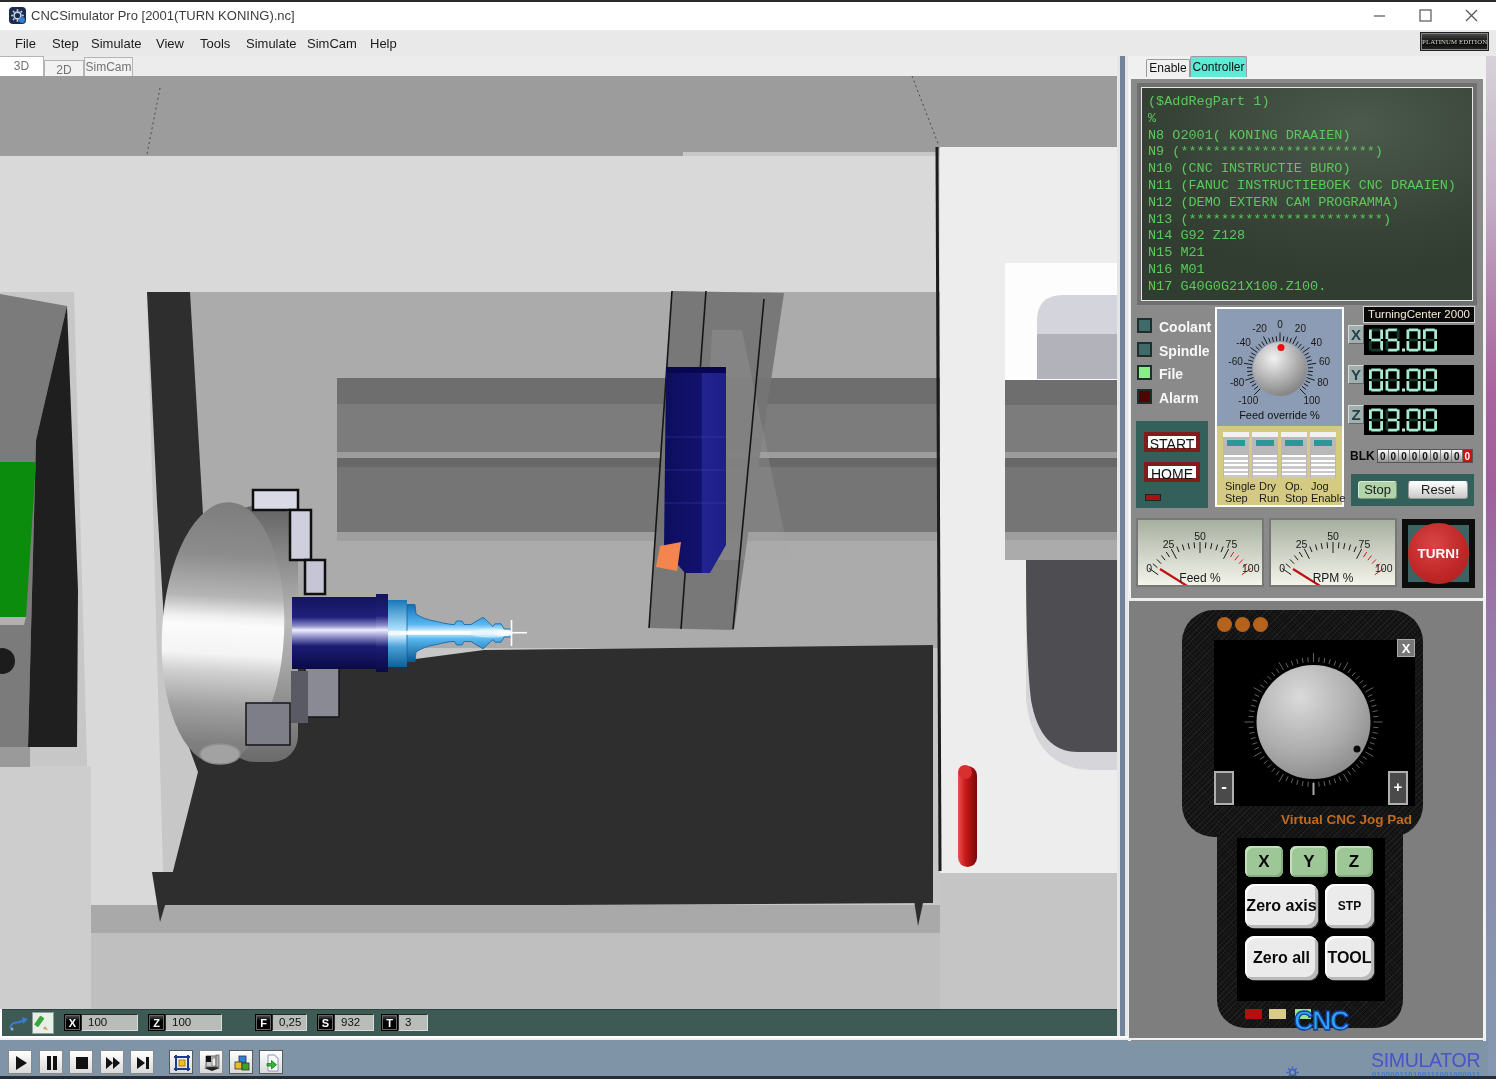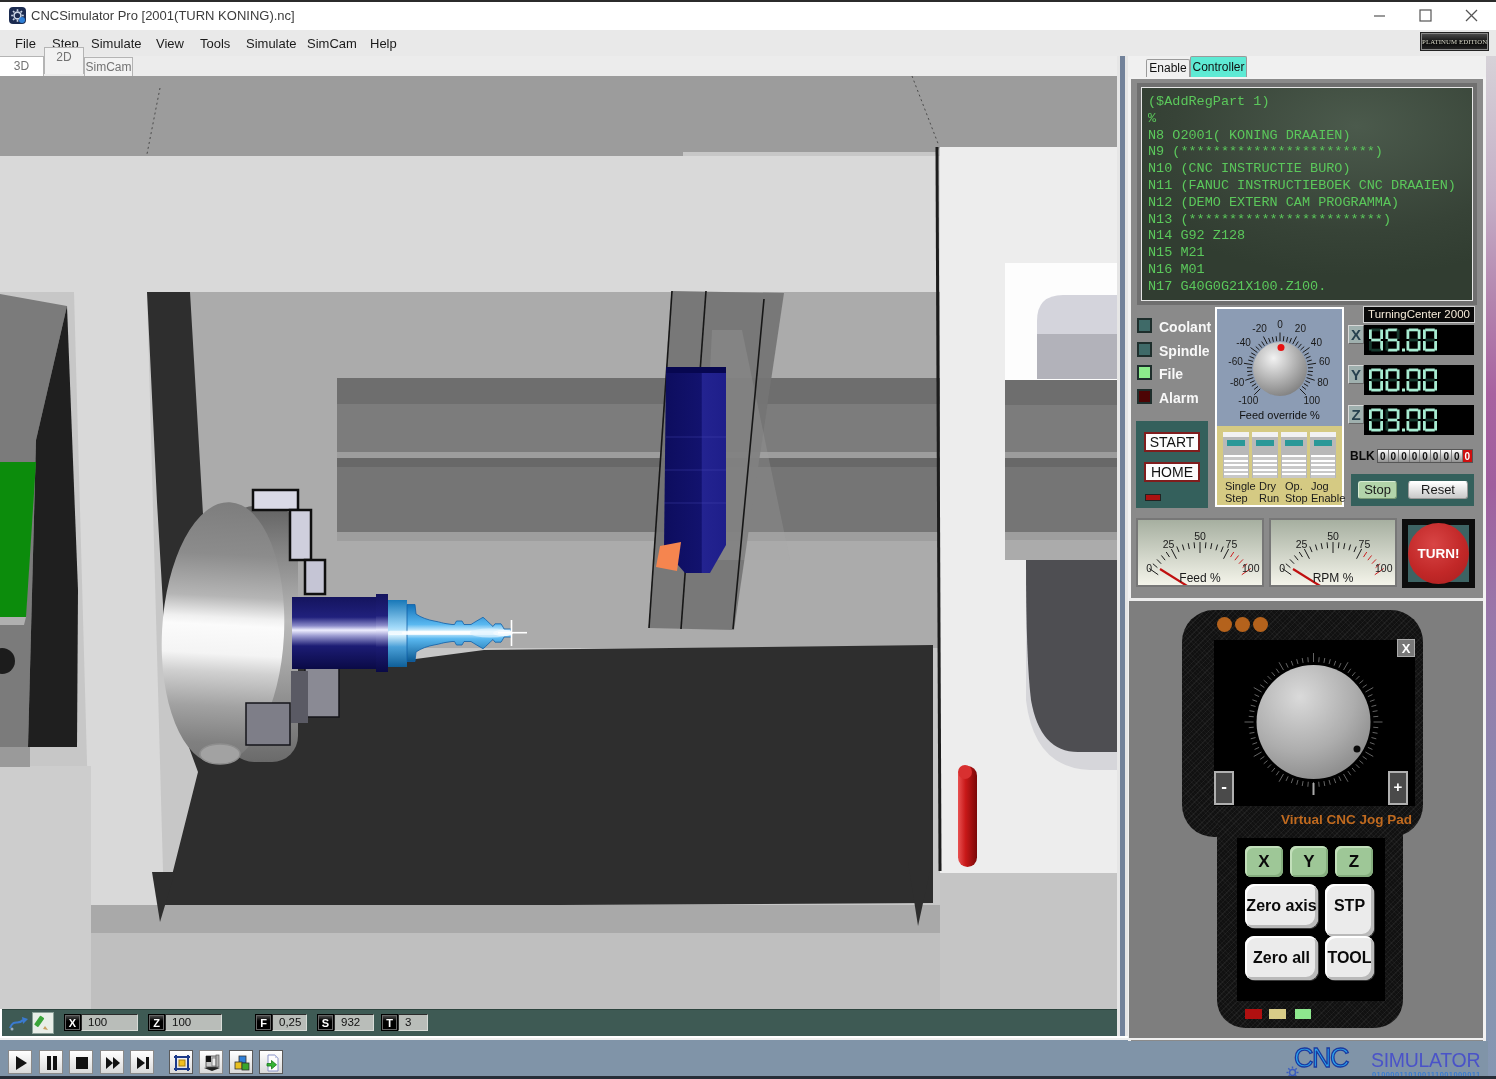--- a/index.html
+++ b/index.html
@@ -5,21 +5,21 @@
 .abs{position:absolute}
 #topline{left:0;top:0;width:1496px;height:2px;background:#2b2b2b}
 #titlebar{left:0;top:2px;width:1496px;height:28px;background:#fff}
 #title-text{left:31px;top:8px;font-size:13px;color:#3c3c3c;white-space:nowrap}
 #menubar{left:0;top:30px;width:1496px;height:26px;background:#e9e9e9}
 .menuitem{position:absolute;top:36px;font-size:13px;color:#1b1b1b}
 #badge{left:1421px;top:33px;width:67px;height:17px;background:linear-gradient(#4a4a4a,#090909 60%,#222);border:1px solid #888;outline:1px solid #222;color:#d5d5c5;font-family:"Liberation Serif",serif;font-size:6.8px;letter-spacing:0.1px;text-align:center;line-height:15px;white-space:nowrap;overflow:hidden}
 #tabrow{left:0;top:56px;width:1117px;height:20px;background:#ececec}
 .vtab{position:absolute;font-size:12px;color:#737373;text-align:center;border:1px solid #b4b4b4;border-bottom:none}
 #tab3d{left:0;top:56px;width:44px;height:20px;background:#fff;line-height:19px;border-left:none}
-#tab2d{left:44px;top:47px;width:40px;height:27px;background:#f2f2f2;line-height:18px}
+#tab2d{left:44px;top:60px;width:40px;height:27px;background:#f2f2f2;line-height:18px}
 #tabsim{left:84px;top:57px;width:49px;height:19px;background:#f2f2f2;line-height:18px}
 #statusbar{left:2px;top:1009px;width:1115px;height:27px;background:#3e5a54;border-top:1px solid #2c443e}
 .sq{position:absolute;top:1014px;width:17px;height:17px;background:linear-gradient(#555,#000 40%);border:1px solid #000;box-shadow:inset 0 0 0 1px #666;color:#fff;font-size:11px;font-weight:bold;text-align:center;line-height:16px}
 .fld{position:absolute;top:1014px;height:17px;background:#b9bdb9;border:1px solid #2a2a2a;border-right-color:#d8dcd8;border-bottom-color:#d8dcd8;font-size:11.5px;color:#111;line-height:15px;padding-left:6px}
 #toolbar{left:0;top:1038px;width:1496px;height:38px;background:#8094a8;border-top:2px solid #f0f0f0}
 #toolbar-dark{left:0;top:1076px;width:1496px;height:3px;background:#262d37;z-index:4}
 .tbtn{position:absolute;top:1050px;width:24px;height:24px;background:linear-gradient(#ffffff,#d9d9d9);border:1px solid #8a8a8a}
 .tbtn svg{position:absolute;left:3px;top:3px}
 #splitter{left:1117px;top:56px;width:11px;height:980px;background:#e6e6e6}
 #splitline{left:1120px;top:56px;width:5px;height:980px;background:#72829a}
@@ -38,21 +38,21 @@
 #feedframe{left:1215px;top:307px;width:129px;height:200px;background:#fff}
 #feedblue{left:1217px;top:309px;width:125px;height:117px;background:#8c9cb4}
 #feedyellow{left:1217px;top:426px;width:125px;height:79px;background:#d5ca83}
 #feedlbl{left:1217px;top:409px;width:125px;text-align:center;font-size:11px;color:#111}
 .swlbl{position:absolute;font-size:11px;line-height:11.5px;color:#1a1a1a;top:481px}
 .switch{position:absolute;top:432px;width:26px;height:46px;background:#b8b8b8}
 .switch .wt{position:absolute;left:0;top:0;width:100%;height:5px;background:#f2f2f2}
 .switch .tl{position:absolute;left:4px;top:8px;width:18px;height:6px;background:#2a9898}
 .switch .bt{position:absolute;left:1px;top:23px;width:24px;height:23px;background:#d4d4d4;background-image:repeating-linear-gradient(#fff 0 2px,#c8c8c8 2px 4.5px)}
 #shpanel{left:1136px;top:421px;width:72px;height:87px;background:#34605c}
-.whbtn{position:absolute;left:1144px;width:56px;height:20px;background:#fdfdfd;border:2px solid #7f1d1d;font-size:14px;color:#111;text-align:center;line-height:16px}
+.whbtn{position:absolute;left:1144px;width:56px;height:20px;background:#fdfdfd;border:4px solid #7f1d1d;font-size:14px;color:#111;text-align:center;line-height:16px}
 #shled{left:1145px;top:494px;width:16px;height:7px;background:#aa1212;border:1px solid #222}
 #tc2000{left:1363px;top:306px;width:112px;height:17px;background:#090909;border:1px solid #d0d0d0;color:#f5ead8;font-size:11.5px;text-align:center;line-height:14px}
 .axlbl{position:absolute;left:1348px;width:16px;height:19px;background:#9fb0ae;border:1px solid #666;border-top-color:#d8d8d8;border-left-color:#d8d8d8;color:#27414e;font-size:15px;font-weight:bold;text-align:center;line-height:18px}
 .disp{position:absolute;left:1364px;width:110px;height:30px;background:#000}
 #blklbl{left:1350px;top:449px;font-size:12px;font-weight:bold;color:#0a0a0a}
 #counter{left:1377px;top:449px;width:96px;height:14px;background:linear-gradient(#fff,#909090);border:1px solid #555;display:flex}
 #counter div{flex:1;border-right:1px solid #7a7a7a;font-size:10px;font-weight:bold;color:#111;text-align:center;line-height:13px}
 #counter div:last-child{border-right:none;background:#cf0f0f;color:#fff}
 #srpanel{left:1351px;top:474px;width:123px;height:32px;background:#34605c}
 #stopbtn{left:1358px;top:481px;width:39px;height:18px;background:#b2d4aa;border:1px solid #7a9a74;border-top-color:#d8ecd4;border-left-color:#d8ecd4;border-radius:3px;font-size:13px;color:#1a1a1a;text-align:center;line-height:16px}
@@ -71,21 +71,21 @@
 #jogscreen{left:1214px;top:640px;width:201px;height:166px;background:#000}
 #jogx{left:1397px;top:639px;width:18px;height:18px;background:#787878;border:1px solid #aaa;color:#fff;font-size:13px;font-weight:bold;text-align:center;line-height:17px}
 #jogminus{left:1214px;top:771px;width:20px;height:34px;background:#4a4a4a;border:2px solid #b0b0b0;color:#fff;font-size:17px;font-weight:bold;text-align:center;line-height:28px}
 #jogplus{left:1388px;top:771px;width:20px;height:34px;background:#4a4a4a;border:2px solid #b0b0b0;color:#fff;font-size:15px;font-weight:bold;text-align:center;line-height:28px}
 #joglbl{left:1250px;top:812px;width:162px;text-align:right;font-size:13.5px;font-weight:bold;color:#c06a1f}
 #keypad{left:1237px;top:838px;width:148px;height:163px;background:#000}
 .gbtn{position:absolute;top:846px;width:38px;height:31px;background:#9ec797;border-radius:6px;box-shadow:inset 2px 2px 0 #c2dfba,inset -2px -2px 0 #85ad7e;font-size:17px;font-weight:bold;color:#0a0a0a;text-align:center;line-height:31px}
 .wbtn{position:absolute;background:#ebebeb;border-radius:9px;box-shadow:inset 2px 2px 0 #fff,inset -3px -3px 0 #b9b9b9,1px 1px 0 #3a3a3a;font-weight:bold;color:#0a0a0a;text-align:center}
 .jled{position:absolute;top:1009px;height:10px}
 #logobar{left:1128px;top:1041px;width:360px;height:38px;background:#8094a8}
-#cnclogo{left:1294px;top:1043px;font-size:27px;font-weight:normal;letter-spacing:-1.5px;color:#2aa7f0;-webkit-text-stroke:1.3px #1a3aa0}
+#cnclogo{left:1294px;top:1006px;font-size:27px;font-weight:bold;letter-spacing:-1.5px;color:#2aa7f0;-webkit-text-stroke:1.3px #1a3aa0}
 #simlogo{left:1371px;top:1049px;font-size:19.5px;color:#4a53c8;letter-spacing:-0.3px}
 #binlogo{left:1372px;top:1070px;font-size:7.5px;font-weight:bold;color:#3a7cd0;letter-spacing:.42px}
 </style></head>
 <body>
 <div class="abs" id="topline"></div>
 <div class="abs" id="titlebar"></div>
 <div class="abs" id="title-text">CNCSimulator Pro [2001(TURN KONING).nc]</div>
 <svg class="abs" style="left:1368px;top:6px" width="120" height="20" id="winbtns">
 <line x1="6" y1="10" x2="17" y2="10" stroke="#555" stroke-width="1.2"></line>
 <rect x="52" y="4" width="11" height="11" fill="none" stroke="#555" stroke-width="1.2"></rect>
@@ -649,21 +649,21 @@
     </svg></div>
 <div class="abs" id="jogx">X</div>
 <div class="abs" id="jogminus">-</div>
 <div class="abs" id="jogplus">+</div>
 <div class="abs" id="joglbl">Virtual CNC Jog Pad</div>
 <div class="abs" id="keypad"></div>
 <div class="gbtn" style="left:1245px">X</div>
 <div class="gbtn" style="left:1290px">Y</div>
 <div class="gbtn" style="left:1335px">Z</div>
 <div class="wbtn" style="left:1245px;top:884px;width:73px;height:44px;font-size:16px;line-height:44px">Zero axis</div>
-<div class="wbtn" style="left:1325px;top:884px;width:49px;height:53px;font-size:16px;line-height:44px">STP</div>
+<div class="wbtn" style="left:1325px;top:884px;width:49px;height:44px;font-size:12px;line-height:44px">STP</div>
 <div class="wbtn" style="left:1245px;top:936px;width:73px;height:44px;font-size:16px;line-height:44px">Zero all</div>
 <div class="wbtn" style="left:1325px;top:936px;width:49px;height:44px;font-size:16px;line-height:44px">TOOL</div>
 <div class="jled" style="left:1245px;width:17px;background:#b01010"></div>
 <div class="jled" style="left:1269px;width:17px;background:#d8cc88"></div>
 <div class="jled" style="left:1295px;width:16px;background:#8ee88e"></div>
 <div class="abs" id="logoline"></div>
 <div class="abs" id="logobar"></div>
 <div class="abs" id="cnclogo">CNC</div>
 <div class="abs" id="simlogo">SIMULATOR</div>
 <div class="abs" id="binlogo">010000110100111001000011</div>

